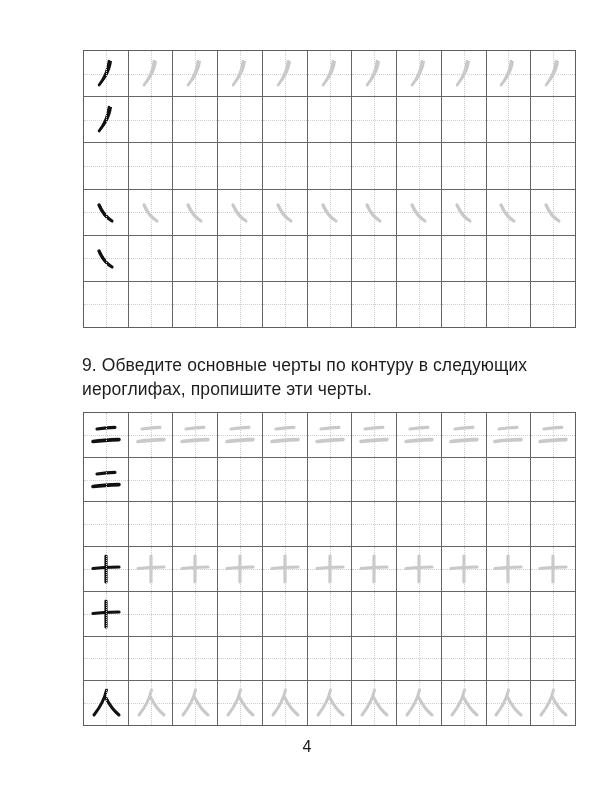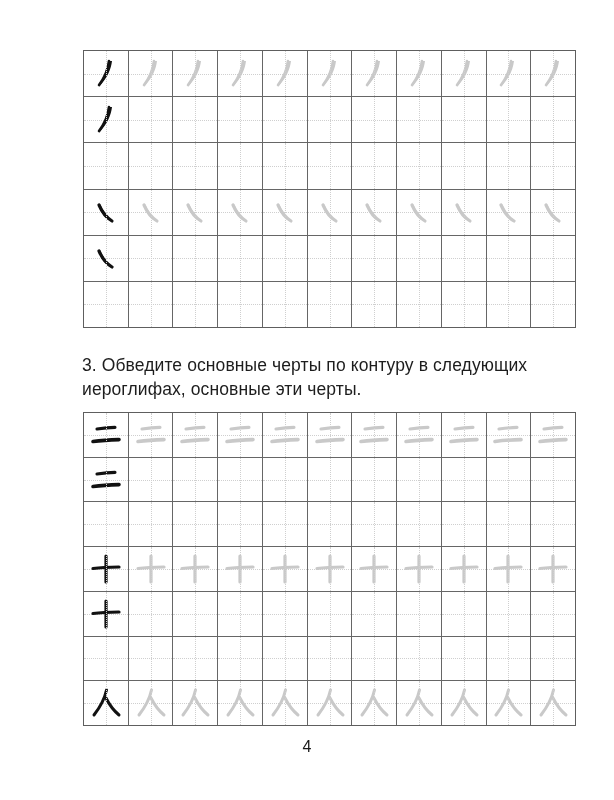--- a/index.html
+++ b/index.html
@@ -376,22 +376,22 @@
           <div class="grid-cell"></div>
           <div class="grid-cell"></div>
           <div class="grid-cell"></div>
           <div class="grid-cell"></div>
           <div class="grid-cell"></div>
         </div>
       </div>
   </div>
 
   <div id="instruction">
-    <div>3. Обведите основные черты по контуру в следующих</div>
-    <div>иероглифах, основные эти черты.</div>
+    <div>9. Обведите основные черты по контуру в следующих</div>
+    <div>иероглифах, пропишите эти черты.</div>
   </div>
 
   <div class="grid-block" id="grid-bottom">
     <div class="grid-rows">
         <div class="grid-row">
           <div class="grid-cell">
             <div class="glyph model">
               <svg width="40" height="40" viewBox="0 0 40 40">
                 <path d="M11 14 C17 13.2, 23 12.6, 29 12.4" stroke="#111111" stroke-width="3.1" stroke-linecap="round" fill="none"></path>
                 <path d="M7 26.5 C15 25.4, 25 24.8, 33 24.6" stroke="#111111" stroke-width="3.6" stroke-linecap="round" fill="none"></path>

